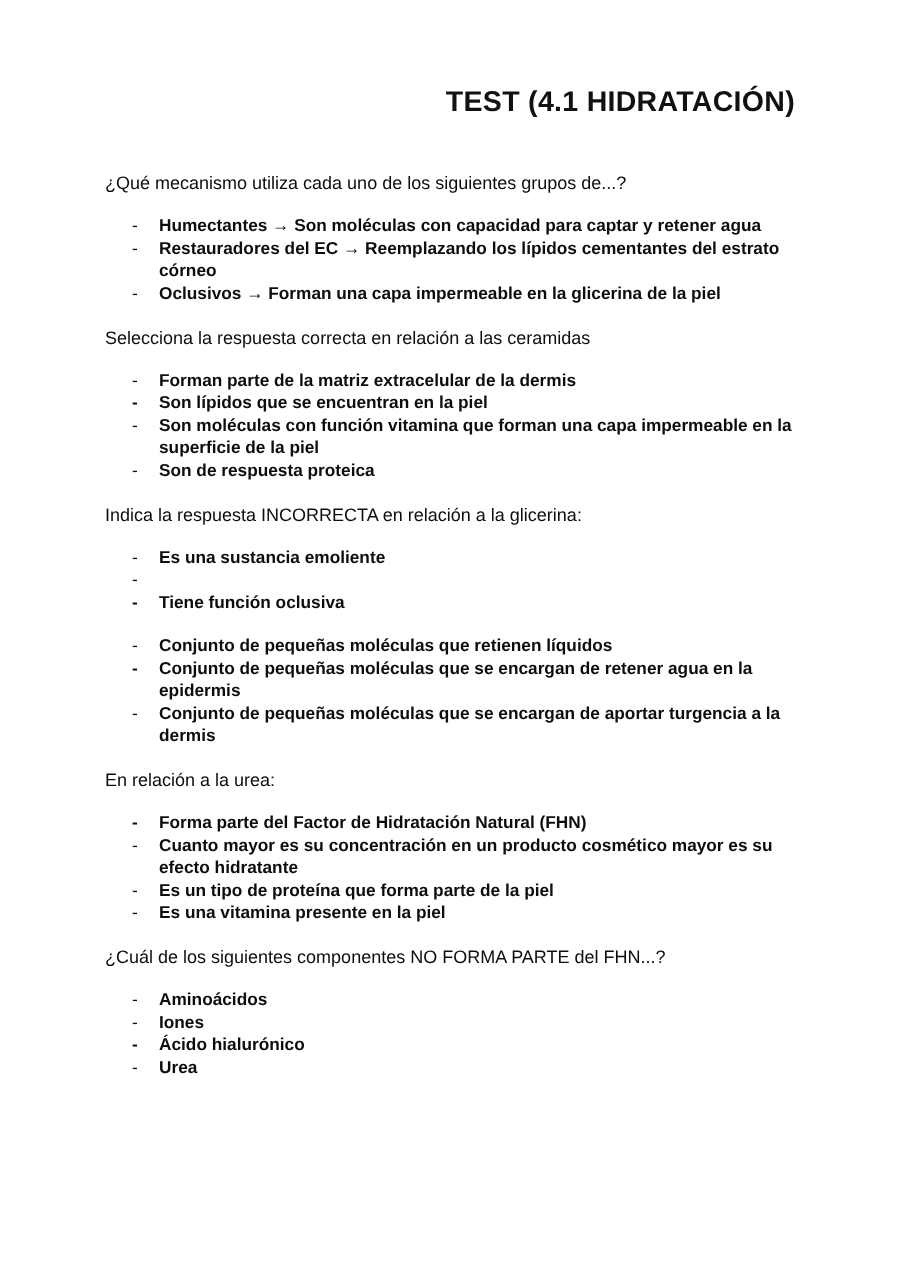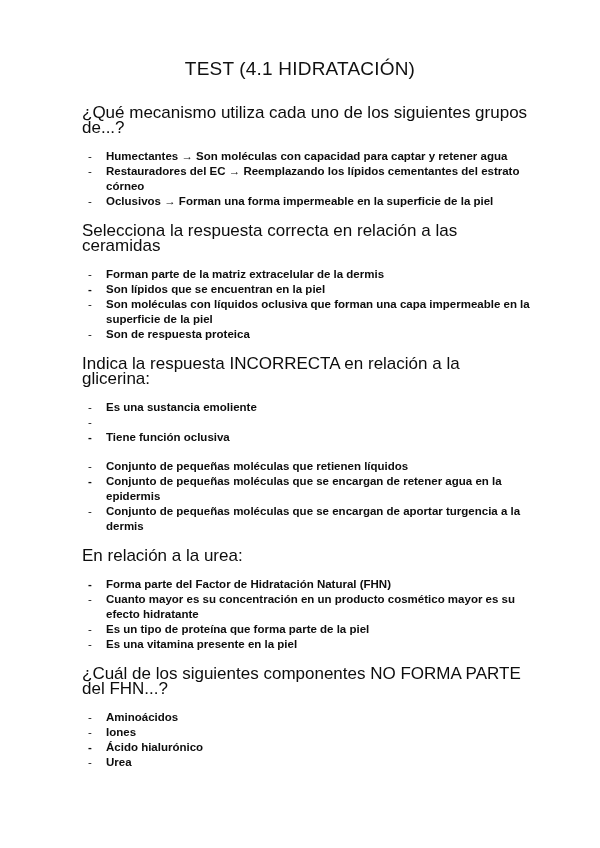--- a/index.html
+++ b/index.html
@@ -16,33 +16,33 @@
     -webkit-font-smoothing: antialiased;
   }
   .page {
     box-sizing: border-box;
     width: 600px;
     height: 848px;
     padding: 58px 70px 20px 70px;
     background: #ffffff;
   }
   .title {
-    margin: 0 0 25px 0;
-    text-align: center;
+    margin: 0 0 35px 0;
+    text-align: right;
     font-size: 19px;
-    font-weight: normal;
+    font-weight: bold;
     letter-spacing: 0.2px;
     color: #111111;
   }
   .question {
     margin: 0 0 13px 0;
   }
   .prompt {
-    margin: 0 0 14px 12px;
-    font-size: 17px;
+    margin: 0 0 14px 0;
+    font-size: 12px;
     line-height: 15px;
   }
   .options {
     margin: 0 0 14px 0;
     padding: 0;
     list-style: none;
   }
   .option {
     display: flex;
     align-items: flex-start;
@@ -74,38 +74,38 @@
           <li class="option">
             <span class="dash">-</span>
             <span class="option-text">Humectantes → Son moléculas con capacidad para captar y retener agua</span>
           </li>
           <li class="option">
             <span class="dash">-</span>
             <span class="option-text">Restauradores del EC → Reemplazando los lípidos cementantes del estrato córneo</span>
           </li>
           <li class="option">
             <span class="dash">-</span>
-            <span class="option-text">Oclusivos → Forman una forma impermeable en la superficie de la piel</span>
+            <span class="option-text">Oclusivos → Forman una capa impermeable en la glicerina de la piel</span>
           </li>
         </ul>
       </div>
       <div class="question">
         <p class="prompt">Selecciona la respuesta correcta en relación a las ceramidas</p>
         <ul class="options">
           <li class="option">
             <span class="dash">-</span>
             <span class="option-text">Forman parte de la matriz extracelular de la dermis</span>
           </li>
           <li class="option bold">
             <span class="dash">-</span>
             <span class="option-text">Son lípidos que se encuentran en la piel</span>
           </li>
           <li class="option">
             <span class="dash">-</span>
-            <span class="option-text">Son moléculas con líquidos oclusiva que forman una capa impermeable en la superficie de la piel</span>
+            <span class="option-text">Son moléculas con función vitamina que forman una capa impermeable en la superficie de la piel</span>
           </li>
           <li class="option">
             <span class="dash">-</span>
             <span class="option-text">Son de respuesta proteica</span>
           </li>
         </ul>
       </div>
       <div class="question">
         <p class="prompt">Indica la respuesta INCORRECTA en relación a la glicerina:</p>
         <ul class="options">

